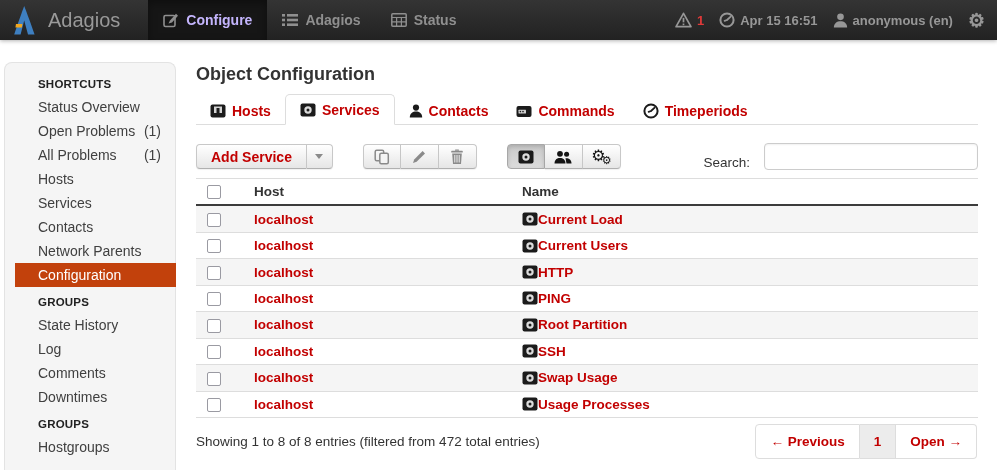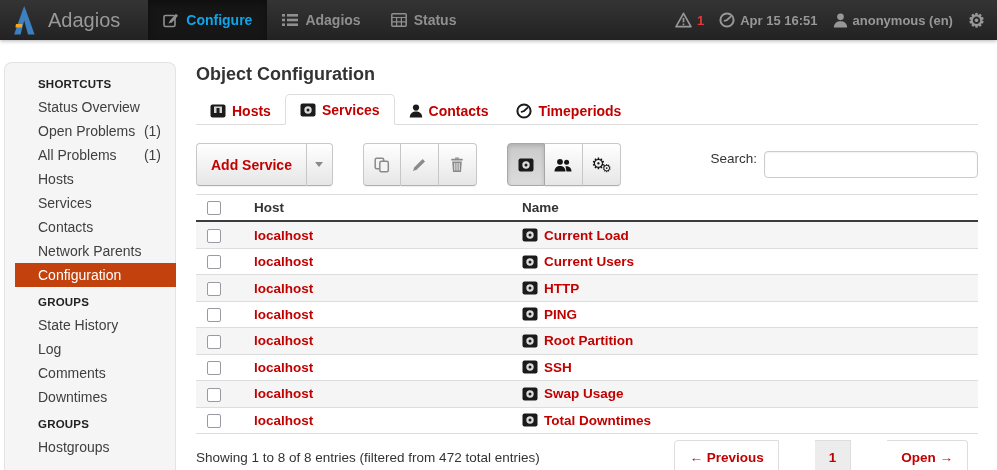--- a/index.html
+++ b/index.html
@@ -6,21 +6,21 @@
   html,body { width: 997px; height: 470px; overflow: hidden; }
   body { font-family: "Liberation Sans", sans-serif; background: #fff; color: #333; }
   a { text-decoration: none; }
 
   
   .navbar { height: 40px; background: linear-gradient(#343434, #222); display: flex; align-items: stretch; box-shadow: 0 1px 4px rgba(0,0,0,.3); }
   .brand { display: flex; align-items: center; gap: 9px; padding: 0 14px 0 10px; margin-right: 14px; }
   .brand-name { color: #999; font-size: 20px; }
   .nav-items { display: flex; align-items: stretch; }
   .nav-item { display: flex; align-items: center; gap: 7px; padding: 0 15px; color: #8f8f8f; font-weight: bold; font-size: 14px; cursor: pointer; }
-  .nav-item.active { background: #161616; color: #0ea5e9; box-shadow: inset 0 3px 8px rgba(0,0,0,.35); }
+  .nav-item.active { background: #161616; color: #c4b5fd; box-shadow: inset 0 3px 8px rgba(0,0,0,.35); }
   .nav-right { margin-left: auto; display: flex; align-items: center; gap: 15px; padding-right: 12px; color: #979797; font-weight: bold; font-size: 13px; }
   .nav-status { display: flex; align-items: center; gap: 5px; color: #979797; }
   .warn-count { color: #e03a3a; font-weight: bold; }
   .gear-glyph { font-size: 19px; color: #979797; line-height: 1; cursor: pointer; }
 
   
   .layout { display: flex; height: 430px; border-radius: 13px; }
 
   
   .sidebar { width: 172px; min-width: 172px; margin: 22px 0 0 4px; height: 408px; background: #f5f5f5; border: 1px solid #e3e3e3; border-bottom: none; border-radius: 8px 8px 0 0; padding: 6px 0 10px; }
@@ -31,52 +31,52 @@
 
   
   main { flex: 1; padding: 12px 19px 8px 20px; }
   h1 { font-size: 18px; font-weight: bold; color: #333; margin: 12px 0 9px; }
 
   .tabs { display: flex; align-items: flex-end; border-bottom: 1px solid #ddd; }
   .tab { display: flex; align-items: center; gap: 6px; padding: 7px 14px 6px; font-size: 14px; font-weight: bold; color: #c20000; margin-bottom: -1px; cursor: pointer; }
   .tab.active { background: #fff; border: 1px solid #ddd; border-bottom: 1px solid #fff; border-radius: 5px 5px 0 0; }
 
   .toolbar { display: flex; align-items: center; margin-top: 18px; }
-  .btn { height: 43px; background: linear-gradient(#ffffff, #e6e6e6); border: 1px solid #c8c8c8; border-bottom-color: #b0b0b0; display: inline-flex; align-items: center; justify-content: center; cursor: pointer; box-shadow: inset 0 1px 0 rgba(255,255,255,.4), 0 1px 1px rgba(0,0,0,.06); }
+  .btn { height: 25px; background: linear-gradient(#ffffff, #e6e6e6); border: 1px solid #c8c8c8; border-bottom-color: #b0b0b0; display: inline-flex; align-items: center; justify-content: center; cursor: pointer; box-shadow: inset 0 1px 0 rgba(255,255,255,.4), 0 1px 1px rgba(0,0,0,.06); }
   .btn-group { display: inline-flex; }
   .btn-group .btn + .btn { border-left: none; }
   .btn-group .btn:first-child { border-radius: 4px 0 0 4px; }
   .btn-group .btn:last-child { border-radius: 0 4px 4px 0; }
   .btn-add { padding: 0 14px; font-size: 14px; font-weight: bold; color: #c20000; }
   .btn-caret { width: 26px; }
   .caret { width: 0; height: 0; border-left: 4px solid transparent; border-right: 4px solid transparent; border-top: 5px solid #8a8a8a; }
   .btn-icon { width: 38px; }
   .btn.pressed { background: linear-gradient(#cacaca, #dcdcdc); border-color: #a8a8a8; box-shadow: inset 0 2px 4px rgba(0,0,0,.15); }
   .gap { width: 30px; }
   .gears-wrap { color: #141414; line-height: 1; white-space: nowrap; }
   .gears-wrap .g1 { font-size: 16px; }
   .gears-wrap .g2 { font-size: 11px; margin-left: -4px; vertical-align: -3px; display: inline-block; }
 
-  .search-box { margin-left: auto; display: flex; align-items: flex-start; gap: 7px; font-size: 13.5px; color: #333; }
+  .search-box { margin-left: auto; display: flex; align-items: flex-end; gap: 14px; font-size: 13.5px; color: #333; }
   .search-box input { width: 214px; height: 27px; border: 1px solid #ccc; border-radius: 4px; padding: 0 8px; font-family: "Liberation Sans", sans-serif; font-size: 13px; box-shadow: inset 0 1px 2px rgba(0,0,0,.06); }
 
   table { width: 100%; border-collapse: collapse; margin-top: 8px; font-size: 13.5px; }
   thead th { text-align: left; font-weight: bold; color: #333; padding: 5px 8px; border-top: 1px solid #ddd; border-bottom: 2px solid #3c3c3c; }
   tbody td { padding: 5px 8px; border-top: 1px solid #ddd; }
   tbody tr:last-child td { border-bottom: 1px solid #ddd; }
   tbody tr:nth-child(odd) { background: #f5f5f5; }
   .col-check { width: 50px; }
   .col-host { width: 268px; }
   .red-link { color: #c20000; font-weight: bold; cursor: pointer; }
   input[type="checkbox"] { appearance: none; -webkit-appearance: none; width: 14px; height: 14px; border: 1px solid #9a9aa2; border-radius: 2px; background: #fff; vertical-align: middle; margin-left: 3px; cursor: pointer; }
-  .name-cell { display: flex; align-items: center; gap: 6px; }
+  .name-cell { display: flex; align-items: center; }
 
   .table-footer { display: flex; align-items: center; margin-top: 6px; }
   .summary { font-size: 13.5px; color: #333; }
-  .pagination { margin-left: auto; margin-right: 10px; display: inline-flex; gap: 36px; }
+  .pagination { margin-left: auto; margin-right: 1px; display: inline-flex; }
   .page-btn { border: 1px solid #ddd; background: #fff; padding: 9px 14px; font-size: 13.5px; font-weight: bold; color: #c20000; cursor: pointer; }
   .page-btn + .page-btn { border-left: none; }
   .page-btn:first-child { border-radius: 4px 0 0 4px; }
   .page-btn:last-child { border-radius: 0 4px 4px 0; }
   .page-btn.current { background: #ececec; }
 
   .icon { display: inline-block; vertical-align: middle; flex: none; }
 </style>
 </head>
 <body>
@@ -268,20 +268,26 @@
           </svg>
         <span>Services</span>
       </div>
       <div class="tab">
         <svg class="icon" width="14" height="14" style="color:#1b1b1b">
             <use href="#sym-person"></use>
           </svg>
         <span>Contacts</span>
       </div>
       <div class="tab">
+        <svg class="icon" width="16" height="13">
+            <use href="#sym-command"></use>
+          </svg>
+        <span>Commands</span>
+      </div>
+      <div class="tab">
         <svg class="icon" width="16" height="16" style="color:#1b1b1b">
             <use href="#sym-clock"></use>
           </svg>
         <span>Timeperiods</span>
       </div>
     </div>
 
     <div class="toolbar">
       <div class="btn-group">
         <button class="btn btn-add">Add Service</button>
@@ -423,21 +429,21 @@
             </td>
         </tr>
         <tr>
           <td><input type="checkbox" style=""></td>
           <td><a class="red-link">localhost</a></td>
           <td>
               <span class="name-cell">
                 <svg class="icon" width="16" height="14">
                   <use href="#sym-service"></use>
                 </svg>
-                <a class="red-link">Total Downtimes</a>
+                <a class="red-link">Usage Processes</a>
               </span>
             </td>
         </tr>
       </tbody>
     </table>
 
     <div class="table-footer">
       <span class="summary">Showing 1 to 8 of 8 entries (filtered from 472 total entries)</span>
       <div class="pagination">
         <button class="page-btn">← Previous</button>

